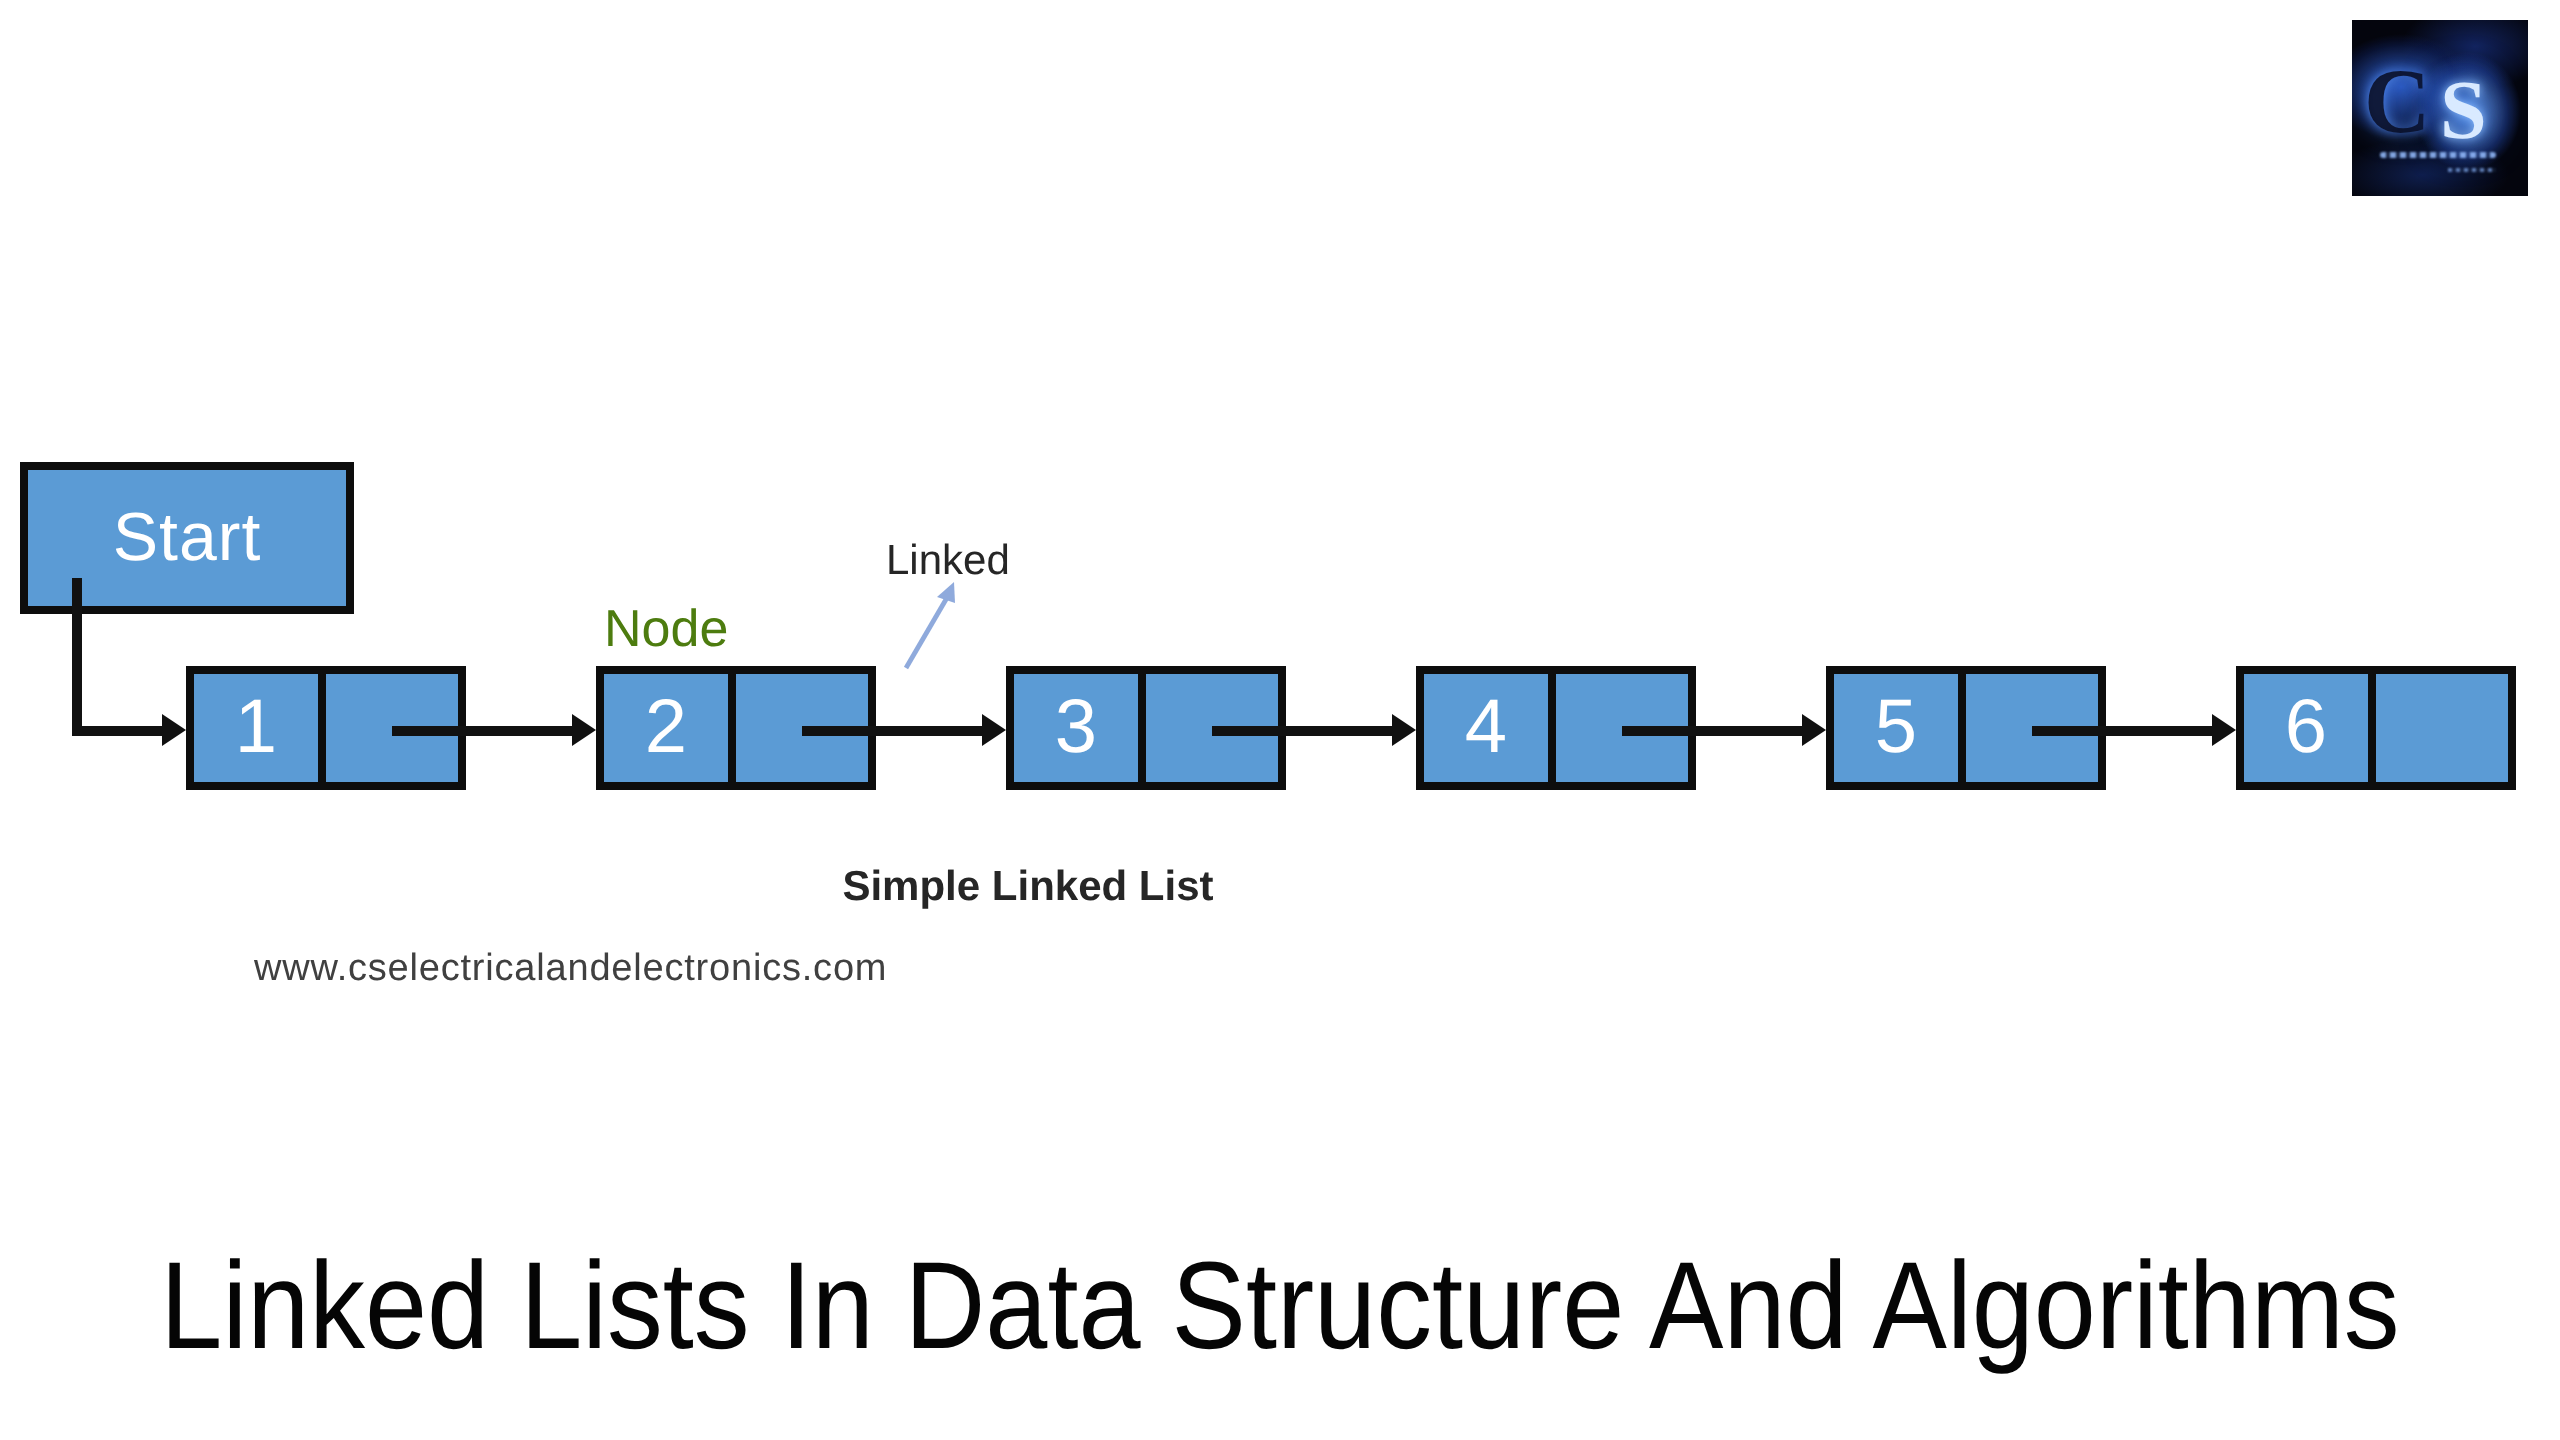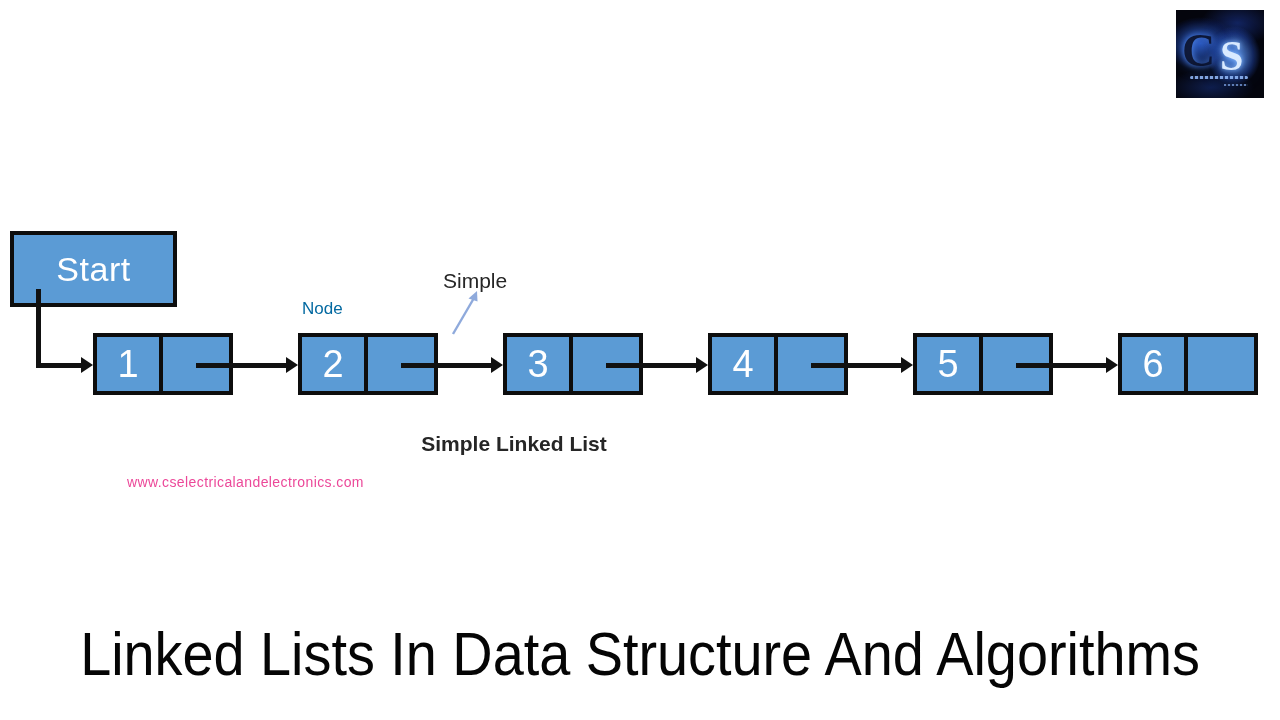--- a/index.html
+++ b/index.html
@@ -88,35 +88,35 @@
   .link-arrow .shaft { position: absolute; left: 0; top: 0; width: 90px; height: 5px; background: #111; }
   .link-arrow .head {
     position: absolute; left: 90px; top: -6px; width: 0; height: 0;
     border-top: 8.5px solid transparent; border-bottom: 8.5px solid transparent;
     border-left: 12px solid #111;
   }
 
   
   .node-label {
     position: absolute; left: 302px; top: 299px;
-    font-size: 17px; font-weight: 500; color: #0369a1;
+    font-size: 26px; font-weight: 500; color: #4d7c0f;
   }
   .pointer-label {
     position: absolute; left: 443px; top: 269px;
     font-size: 21px; font-weight: 500; color: #262626;
   }
   .pointer-callout { position: absolute; left: 444px; top: 287px; }
 
   .caption {
     position: absolute; left: 0; top: 432px; width: 1028px;
     text-align: center; font-size: 21px; font-weight: 600; color: #262626;
   }
   .watermark {
     position: absolute; left: 127px; top: 474px;
-    font-size: 14px; font-weight: 400; color: #ec4899; letter-spacing: 0.4px;
+    font-size: 19px; font-weight: 400; color: #404040; letter-spacing: 0.4px;
   }
 
   
   .main-title {
     position: absolute; left: 0; top: 620px; width: 1280px;
     text-align: center; font-size: 62px; font-weight: 400; color: #050505;
     white-space: nowrap;
     transform: scaleX(0.9); transform-origin: 50% 50%;
     letter-spacing: 0px; line-height: 68px;
   }
@@ -193,21 +193,21 @@
   <div class="link-arrow" style="left:811px">
       <div class="shaft"></div>
       <div class="head"></div>
     </div>
   <div class="link-arrow" style="left:1016px">
       <div class="shaft"></div>
       <div class="head"></div>
     </div>
 
   <div class="node-label">Node</div>
-  <div class="pointer-label">Simple</div>
+  <div class="pointer-label">Linked</div>
   <svg class="pointer-callout" width="44" height="52" viewBox="0 0 44 52">
     <line x1="9" y1="47" x2="30" y2="11" stroke="#8FAADC" stroke-width="2.4"></line>
     <polygon points="33,4 24.5,11.5 33.5,14.5" fill="#8FAADC"></polygon>
   </svg>
 
   <div class="caption">Simple Linked List</div>
   <div class="watermark">www.cselectricalandelectronics.com</div>
 
   <div class="main-title">Linked Lists In Data Structure And Algorithms</div>
 

